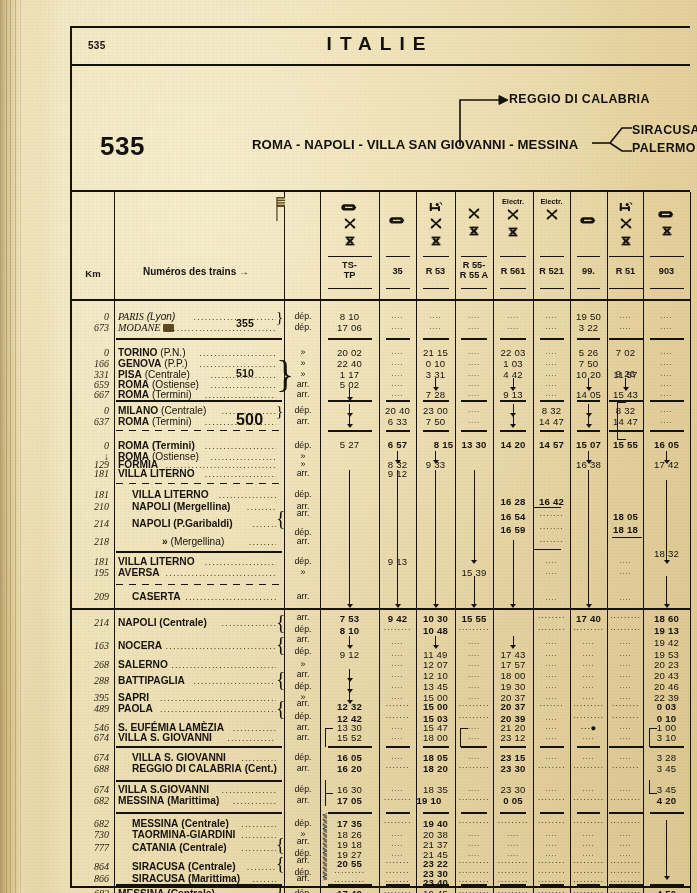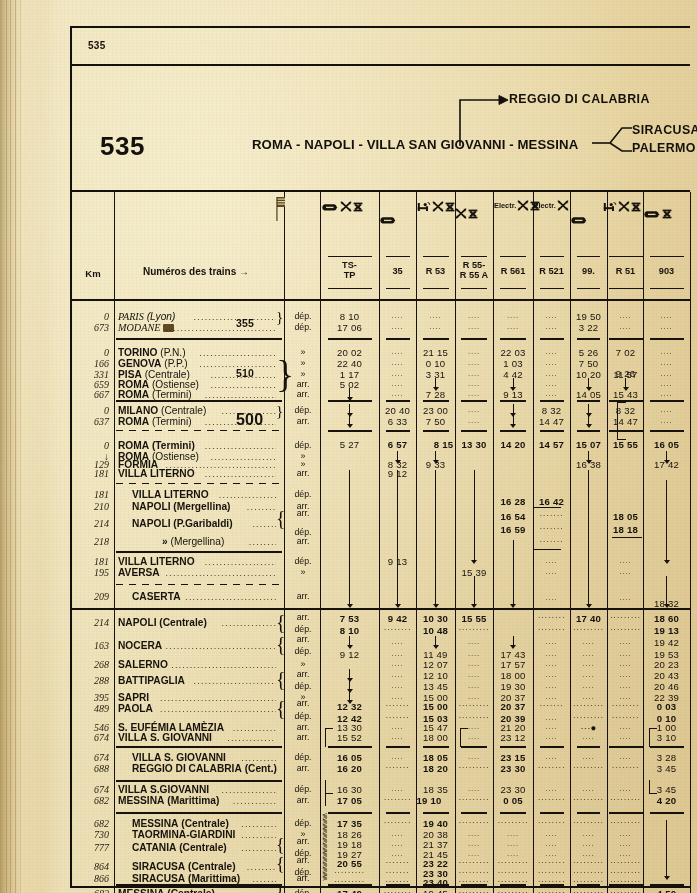--- a/index.html
+++ b/index.html
@@ -50,21 +50,21 @@
   .branch3{position:absolute;left:632px;top:141px;font-size:12.4px;font-weight:700;color:#14110c;letter-spacing:.4px;white-space:nowrap;}
   .lead{position:absolute;stroke:#14110c;fill:none;}
 
   
   .col-sep{position:absolute;top:192px;width:1px;background:#17130c;}
 
   .kmhdr{position:absolute;top:268px;left:72px;width:42px;text-align:center;font-size:9.5px;font-weight:700;color:#17130c;}
   .trhdr{position:absolute;top:266px;left:116px;width:160px;text-align:center;font-size:10px;font-weight:600;color:#17130c;}
 
   .symcell{position:absolute;text-align:center;}
-  .symstack{display:flex;flex-direction:row;align-items:center;gap:1px;}
+  .symstack{display:flex;flex-direction:column;align-items:center;gap:1px;}
   .sym{line-height:1;}
   .electr{font-size:7.4px;font-weight:700;color:#17130c;line-height:1;margin-bottom:1px;}
   .trainno{position:absolute;text-align:center;font-size:9.2px;font-weight:700;color:#17130c;line-height:1.05;}
 
   .sym-line{position:absolute;height:1.4px;background:#17130c;}
 
   
   .km{position:absolute;left:72px;width:42px;text-align:right;padding-right:5px;box-sizing:border-box;
       font-size:10px;font-style:italic;color:#241d10;font-family:"Liberation Serif",serif;}
   .stn{position:absolute;left:118px;font-size:10.2px;color:#17130c;white-space:nowrap;}
@@ -101,20 +101,21 @@
     <b style="left:20px;opacity:.5"></b>
 </div>
 
 <div class="page">
 
   <div class="frame"></div>
   <div class="hline" style="left:70px;top:64px;width:620px;height:2px;"></div>
   <div class="hline" style="left:70px;top:190px;width:620px;height:2.2px;"></div>
 
   <div class="hdr-num">535</div>
+  <div class="hdr-title">ITALIE</div>
   <div class="big-num">535</div>
   <div class="route">ROMA - NAPOLI - VILLA SAN GIOVANNI - MESSINA</div>
   <div class="branch1">REGGIO DI CALABRIA</div>
   <div class="branch2">SIRACUSA</div>
   <div class="branch3">PALERMO</div>
 
   <svg class="lead" style="left:455px;top:88px;width:60px;height:62px;" width="60" height="62">
     <path d="M5,58 L5,12 L48,12" stroke="#14110c" stroke-width="1.6" fill="none"></path>
     <path d="M44,7.5 L53,12 L44,16.5 Z" fill="#14110c"></path>
   </svg>
@@ -573,21 +574,21 @@
       <div class="km" style="left: 72px; top: 567px;">195</div>
       <div class="stn" style="left: 118px; top: 567px;"><span class="b">AVERSA</span></div>
       <div class="dots" style="left: 165.6px; top: 568px; width: 110.4px;">...................................</div>
       <div class="da" style="top: 567px;">»</div>
       <div class="tcell" style="left: 379.5px; top: 556px; width: 36px;">9 13</div>
       <div class="tdots" style="left: 533.5px; top: 556px; width: 36px;">....</div>
       <div class="tdots" style="left: 602.5px; top: 556px; width: 46px;">....</div>
       <div class="tcell" style="left: 455px; top: 567px; width: 38px;">15 39</div>
       <div class="tdots" style="left: 533.5px; top: 567px; width: 36px;">....</div>
       <div class="tdots" style="left: 602.5px; top: 567px; width: 46px;">....</div>
-      <div class="tcell" style="left: 643.5px; top: 598px; width: 46px;">18 32</div>
+      <div class="tcell" style="left: 643.5px; top: 548px; width: 46px;">18 32</div>
       <div class="dash" style="left: 116px; top: 584px; width: 166px;"></div>
       <div class="km" style="left: 72px; top: 591px;">209</div>
       <div class="stn" style="left: 132px; top: 591px;"><span class="b">CASERTA</span></div>
       <div class="dots" style="left: 185.2px; top: 592px; width: 90.8px;">............................</div>
       <div class="da" style="top: 591px;">arr.</div>
       <div class="tdots" style="left: 533.5px; top: 593px; width: 36px;">....</div>
       <div class="tdots" style="left: 602.5px; top: 593px; width: 46px;">....</div>
       <div class="rule2" style="left: 70px; top: 608px; width: 620px;"></div>
       <div class="km" style="left: 72px; top: 617px;">214</div>
       <div class="stn" style="left: 118px; top: 617px;"><span class="b">NAPOLI</span> <span style="font-weight:700;">(Centrale)</span></div>

